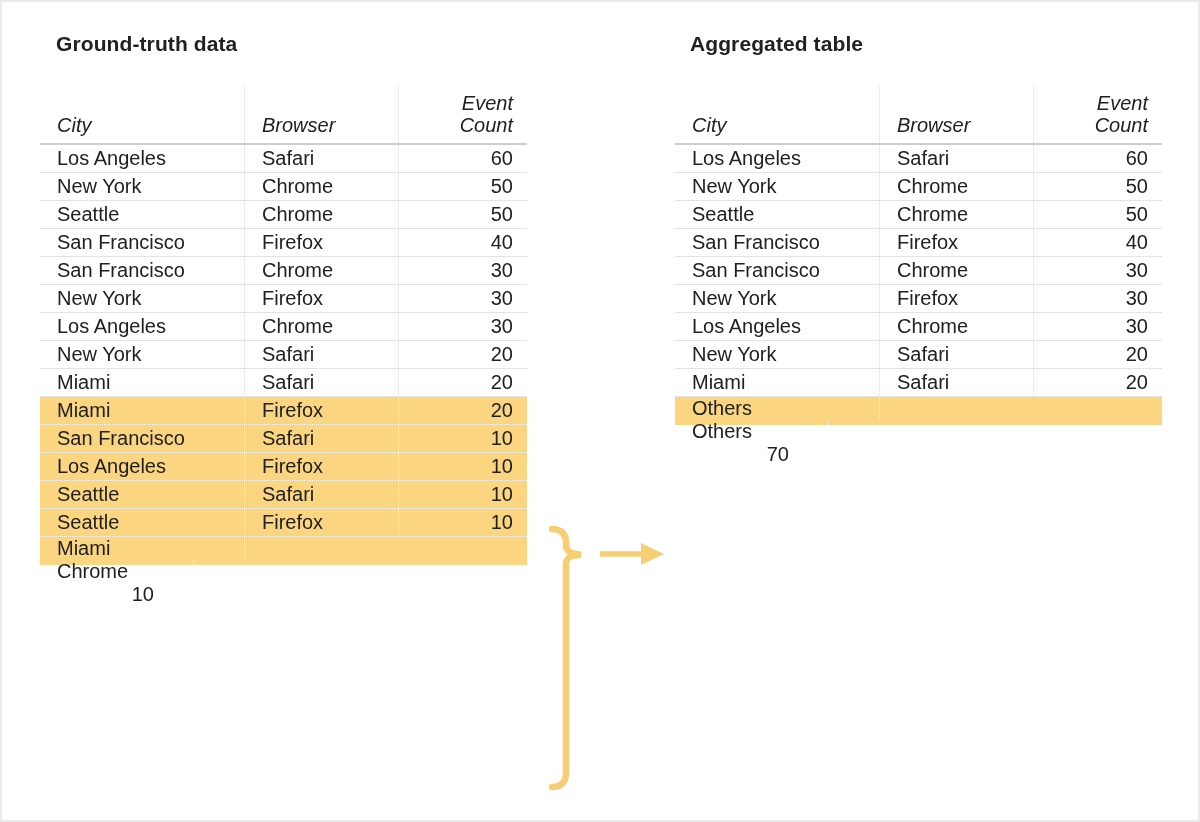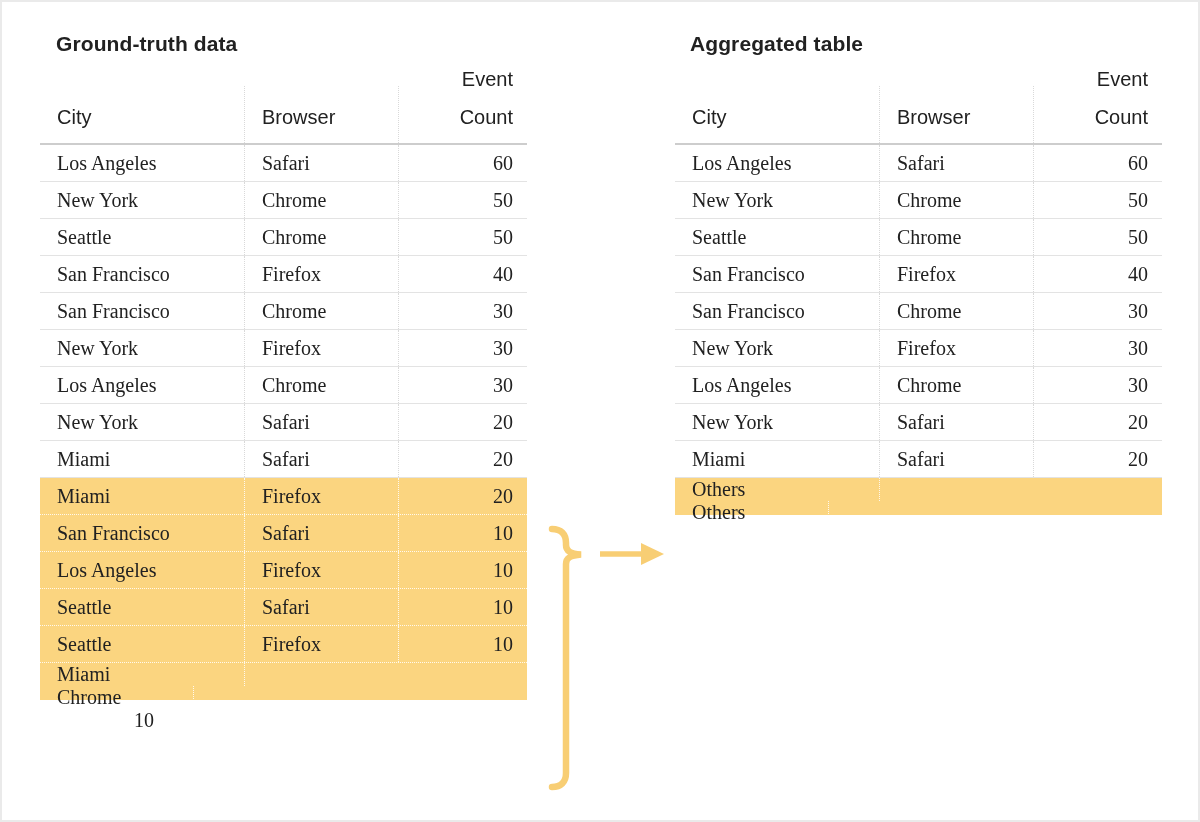--- a/index.html
+++ b/index.html
@@ -41,35 +41,35 @@
 
   .thead {
     height: 70px;
     border-bottom: 2px solid var(--header-line, #cdcdcd);
   }
   .th {
     box-sizing: border-box;
     display: flex;
     align-items: flex-end;
     padding-bottom: 7px;
-    line-height: 38px;
+    font-style: italic;
+    line-height: 22px;
     margin-top: 11px;
   }
   .th.c1, .th.c2 { padding-left: 17px; }
   .th.c3 {
     justify-content: flex-end;
     text-align: right;
     padding-right: 14px;
     padding-left: 42px;
   }
 
   .tr {
-    height: 37px;
+    height: 28px;
     border-bottom: 1px solid var(--row-line, #e3e3e3);
-    font-family: Liberation Serif, serif;
   }
   .tr:last-child { border-bottom: none; }
   .td {
     box-sizing: border-box;
     display: flex;
     align-items: center;
   }
   .td.c1, .td.c2 { padding-left: 17px; }
   .td.c3 { justify-content: flex-end; padding-right: 14px; }
 
@@ -240,20 +240,21 @@
         <div class="td c3">20</div>
       </div>
       <div class="tr">
         <div class="td c1">Miami</div>
         <div class="td c2">Safari</div>
         <div class="td c3">20</div>
       </div>
       <div class="tr hl">
         <div class="td c1">Others</div>
         <div class="td c2">Others</div>
+        <div class="td c3">70</div>
       </div>
     </div>
 
   <svg class="brace" width="38" height="266" viewBox="0 0 38 266">
     <path d="M 4 4
              C 13 4, 18 9, 18 18
              L 18 20
              C 18 26, 22 28.5, 33 29.5
              C 22 30.5, 18 33, 18 39
              L 18 248

